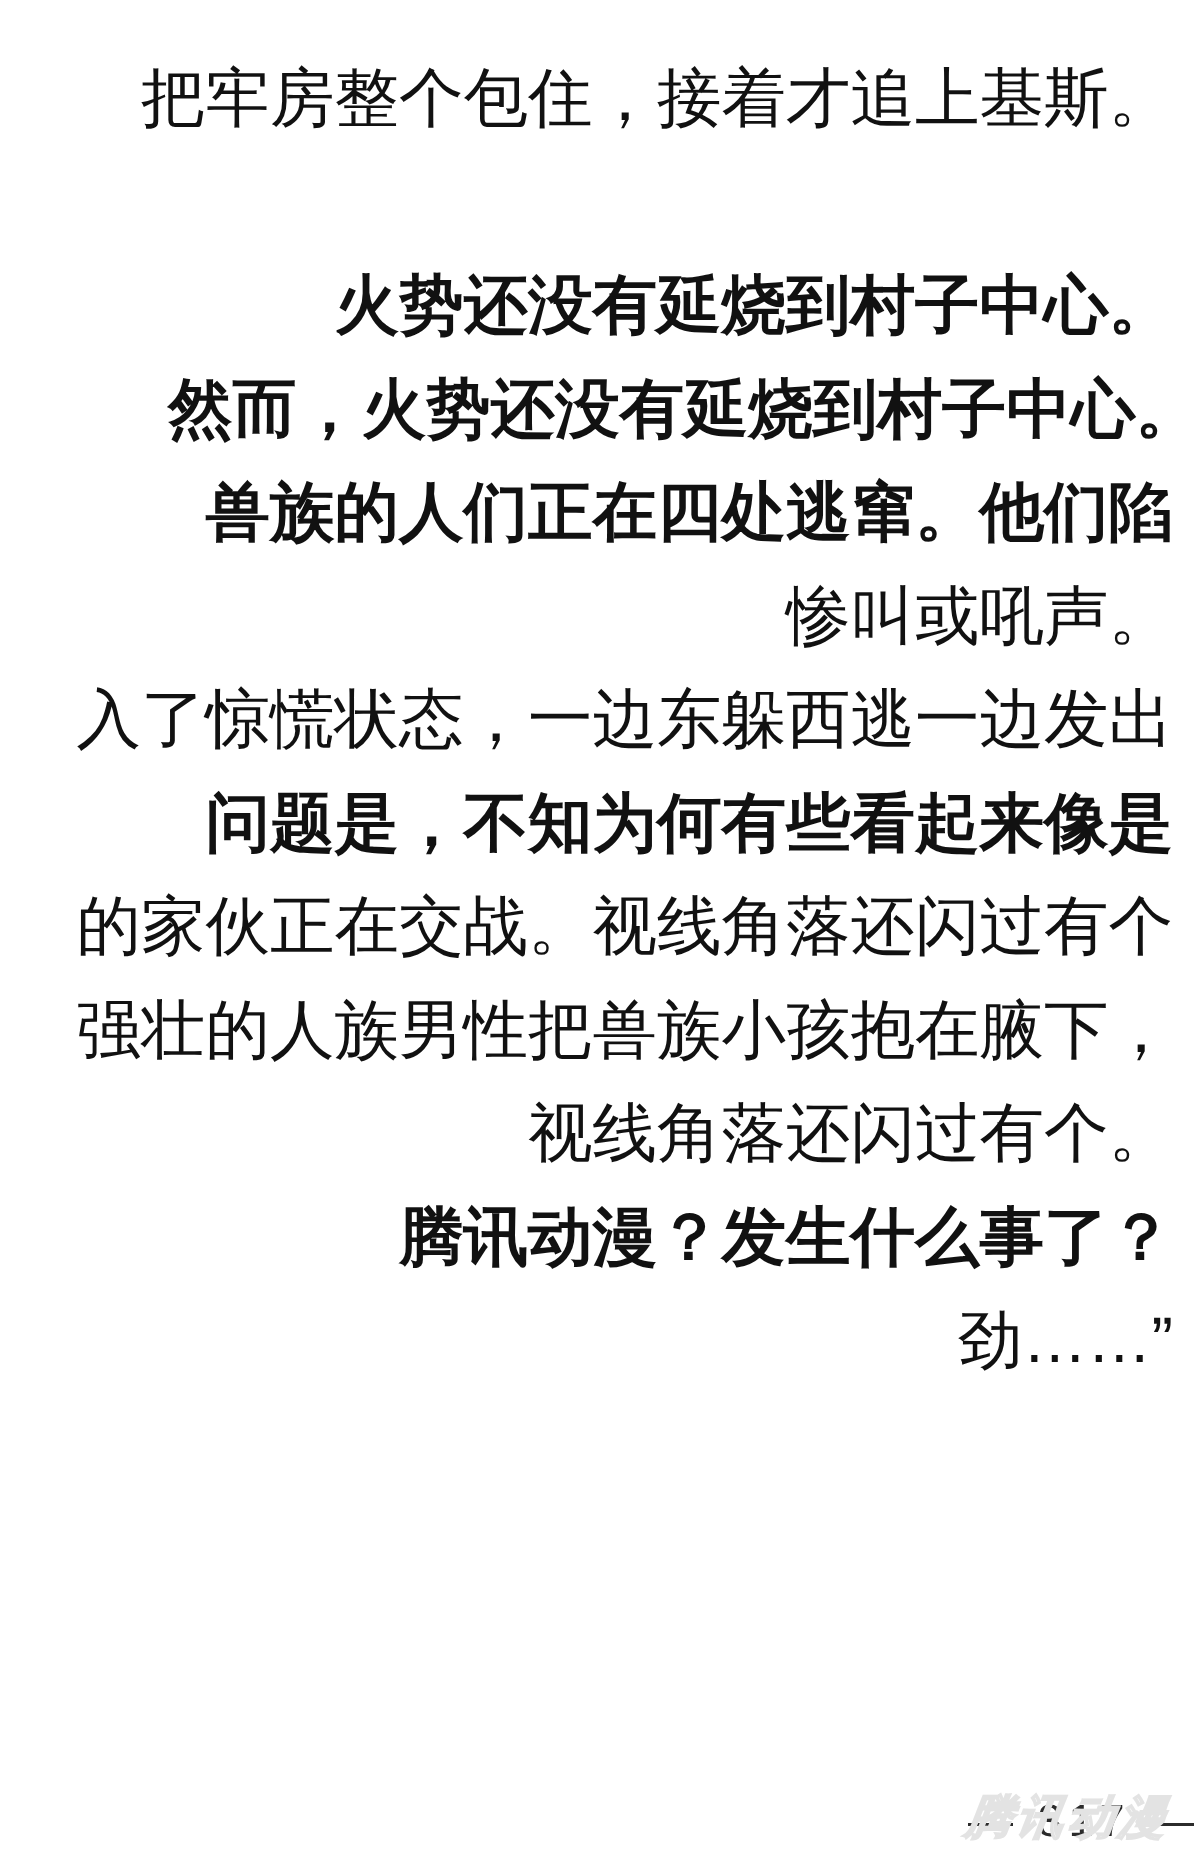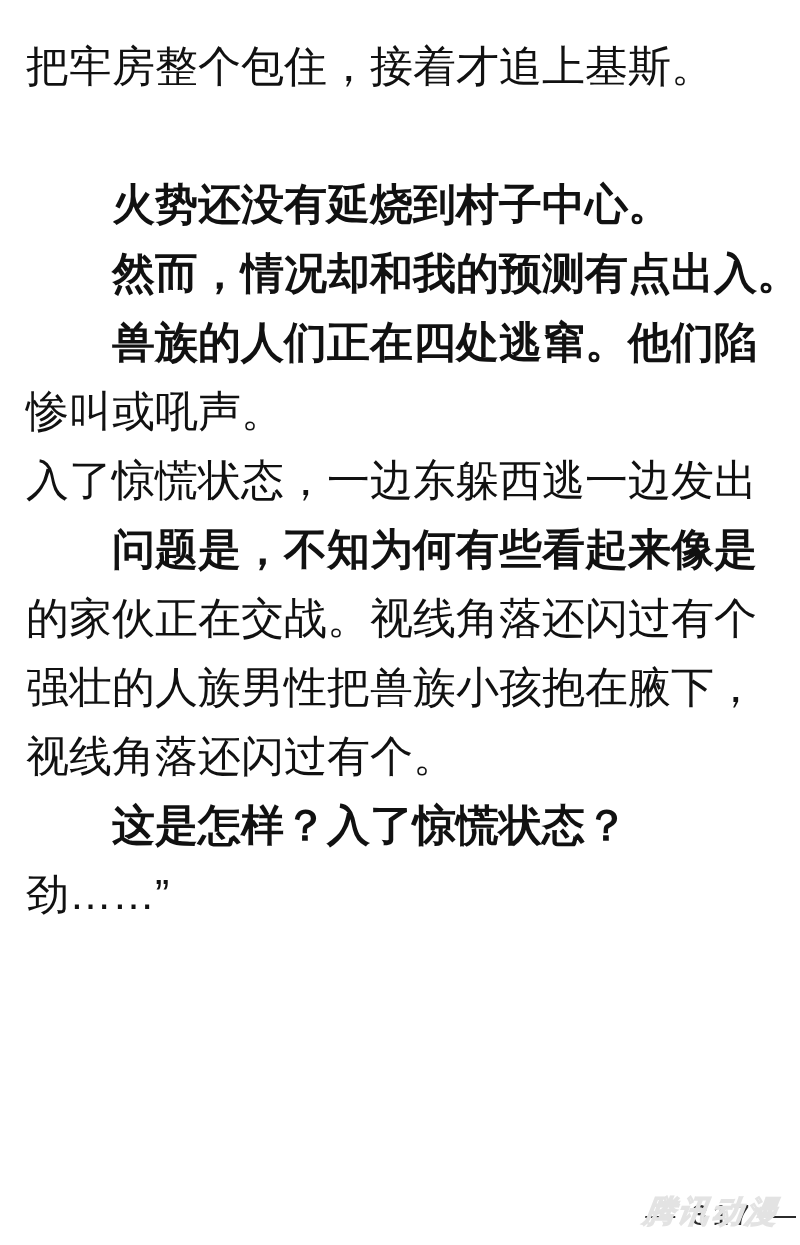--- a/index.html
+++ b/index.html
@@ -25,20 +25,21 @@
     right: 18px;
   }
   .line {
     font-size: 43px;
     line-height: 69px;
     height: 69px;
     white-space: nowrap;
     color: #111111;
     font-weight: 400;
     letter-spacing: 0px;
+    text-align: right;
   }
   .line.indent {
     padding-left: 86px;
     font-weight: bold;
   }
   .gap {
     height: 69px;
   }
   .footer {
     position: absolute;
@@ -68,29 +69,29 @@
 </style>
 </head>
 <body>
 
 <div class="page">
 
   <div class="text-block">
     <div class="line">把牢房整个包住，接着才追上基斯。</div>
     <div class="gap"></div>
     <div class="line indent">火势还没有延烧到村子中心。</div>
-    <div class="line indent">然而，情况却和我的预测有点出入。</div>
+    <div class="line indent">然而，火势还没有延烧到村子中心。</div>
     <div class="line indent">兽族的人们正在四处逃窜。他们陷</div>
     <div class="line">惨叫或吼声。</div>
     <div class="line">入了惊慌状态，一边东躲西逃一边发出</div>
     <div class="line indent">问题是，不知为何有些看起来像是</div>
     <div class="line">的家伙正在交战。视线角落还闪过有个</div>
     <div class="line">强壮的人族男性把兽族小孩抱在腋下，</div>
     <div class="line">视线角落还闪过有个。</div>
-    <div class="line indent">这是怎样？入了惊慌状态？</div>
+    <div class="line indent">腾讯动漫？发生什么事了？</div>
     <div class="line">劲……”</div>
   </div>
 
   <div class="footer">— 317 —</div>
 
   <div class="watermark">腾讯动漫</div>
 
 </div>
 
 </body></html>

